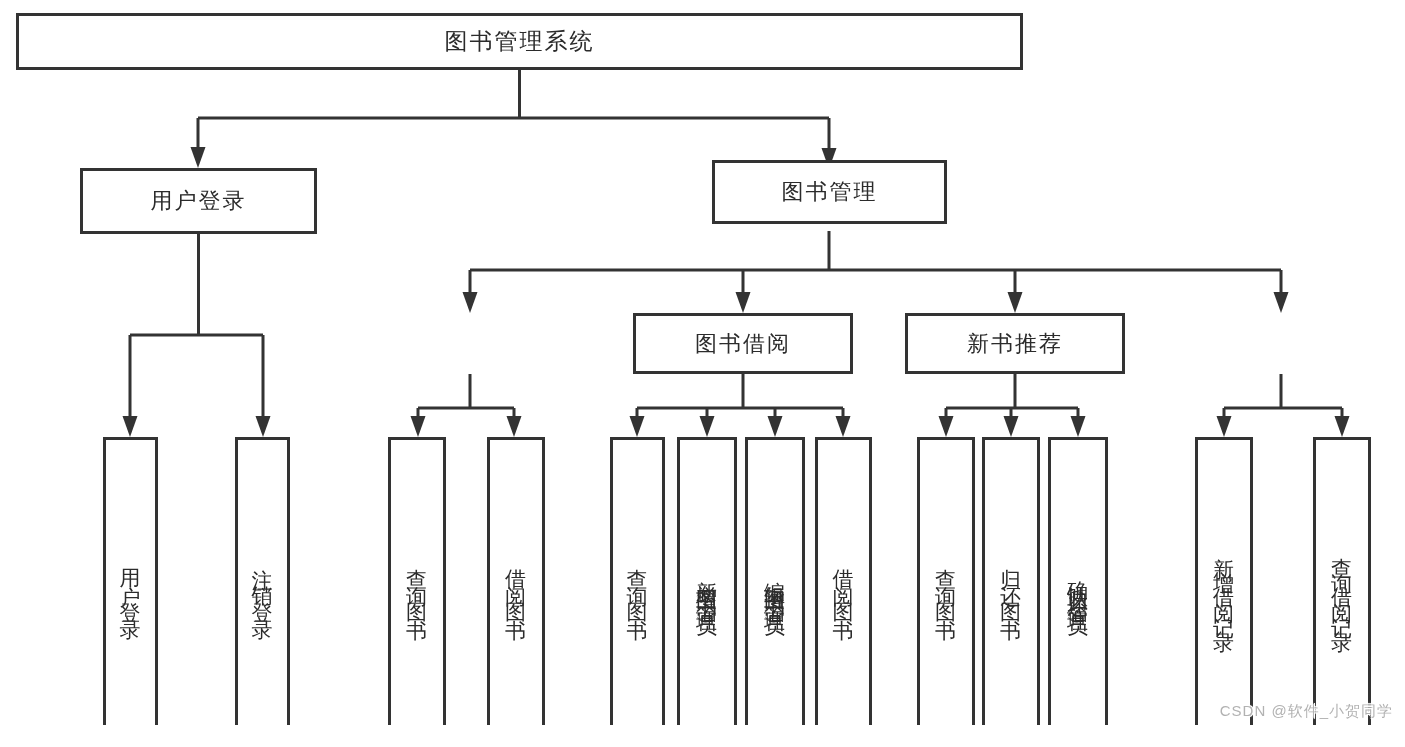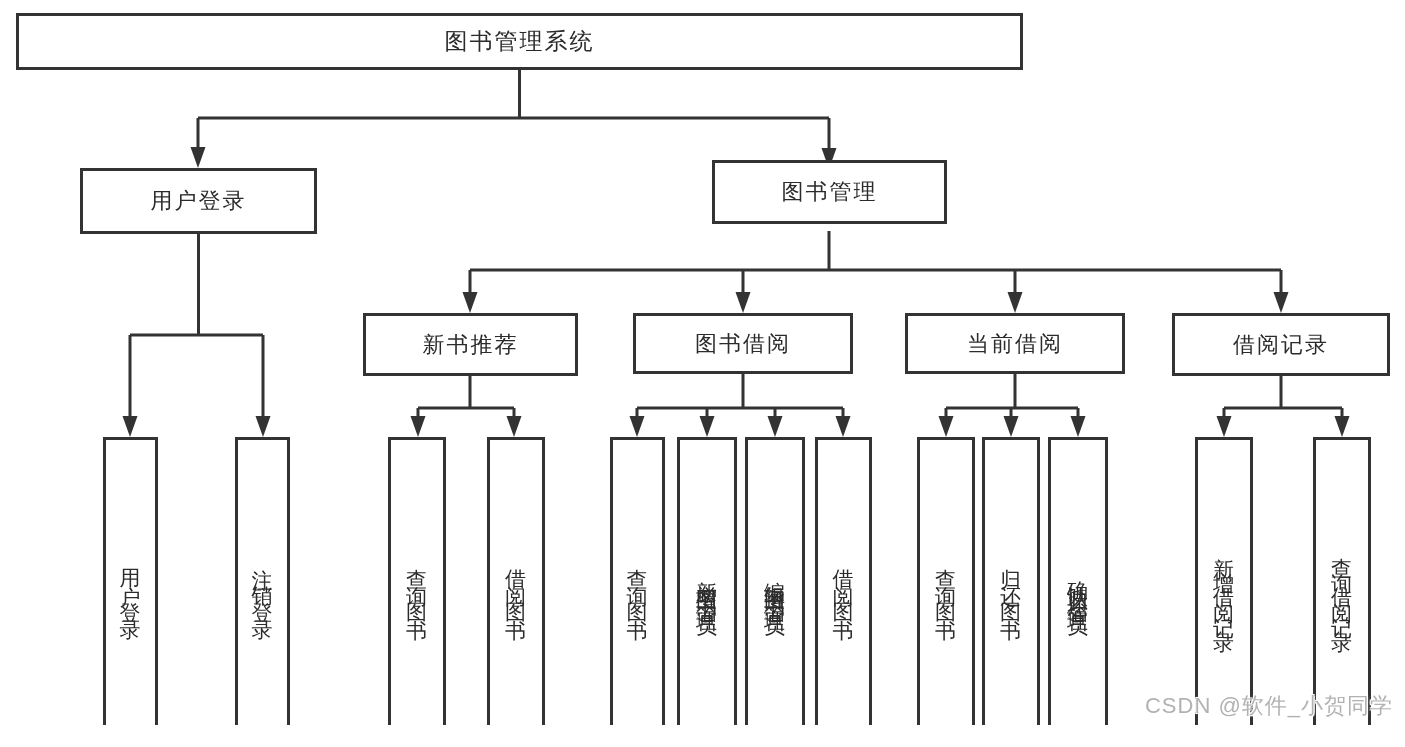--- a/index.html
+++ b/index.html
@@ -38,21 +38,21 @@
     letter-spacing:17px;
     font-size:21px;
     line-height:1;
   }
   .leaf .node-label.ls6{letter-spacing:15px;}
   .leaf .node-label.ls9{letter-spacing:5px;}
   .watermark{
     position:absolute;
     right:12px;bottom:4px;
     z-index:3;
-    font-size:22px;
+    font-size:15px;
     letter-spacing:1px;
     color:var(--watermark);
     text-shadow:-1px -1px 0 #fff,1px -1px 0 #fff,-1px 1px 0 #fff,1px 1px 0 #fff,0 0 3px #fff;
     white-space:nowrap;
   }
 </style>
 </head>
 <body>
 
 <div class="canvas">
@@ -119,31 +119,25 @@
     <span class="node-label">图书管理系统</span>
   </div>
 
   <div class="node" style="left:80px;top:168px;width:237px;height:66px;">
     <span class="node-label">用户登录</span>
   </div>
   <div class="node" style="left:712px;top:160px;width:235px;height:64px;">
     <span class="node-label">图书管理</span>
   </div>
 
-  <div class="node" style="left:363px;top:313px;width:215px;height:63px;">
-    <span class="node-label">新书推荐</span>
-  </div>
   <div class="node" style="left:633px;top:313px;width:220px;height:61px;text-align:center;">
     <span class="node-label">图书借阅</span>
   </div>
   <div class="node" style="left:905px;top:313px;width:220px;height:61px;">
-    <span class="node-label">当前借阅</span>
-  </div>
-  <div class="node" style="left:1172px;top:313px;width:218px;height:63px;">
-    <span class="node-label">借阅记录</span>
+    <span class="node-label">新书推荐</span>
   </div>
 
   <div class="node leaf" style="left:103px;top:437px;width:55px;height:298px;">
     <span class="node-label">用户登录</span>
   </div>
   <div class="node leaf" style="left:235px;top:437px;width:55px;height:298px;">
     <span class="node-label">注销登录</span>
   </div>
 
   <div class="node leaf" style="left:388px;top:437px;width:58px;height:298px;">

